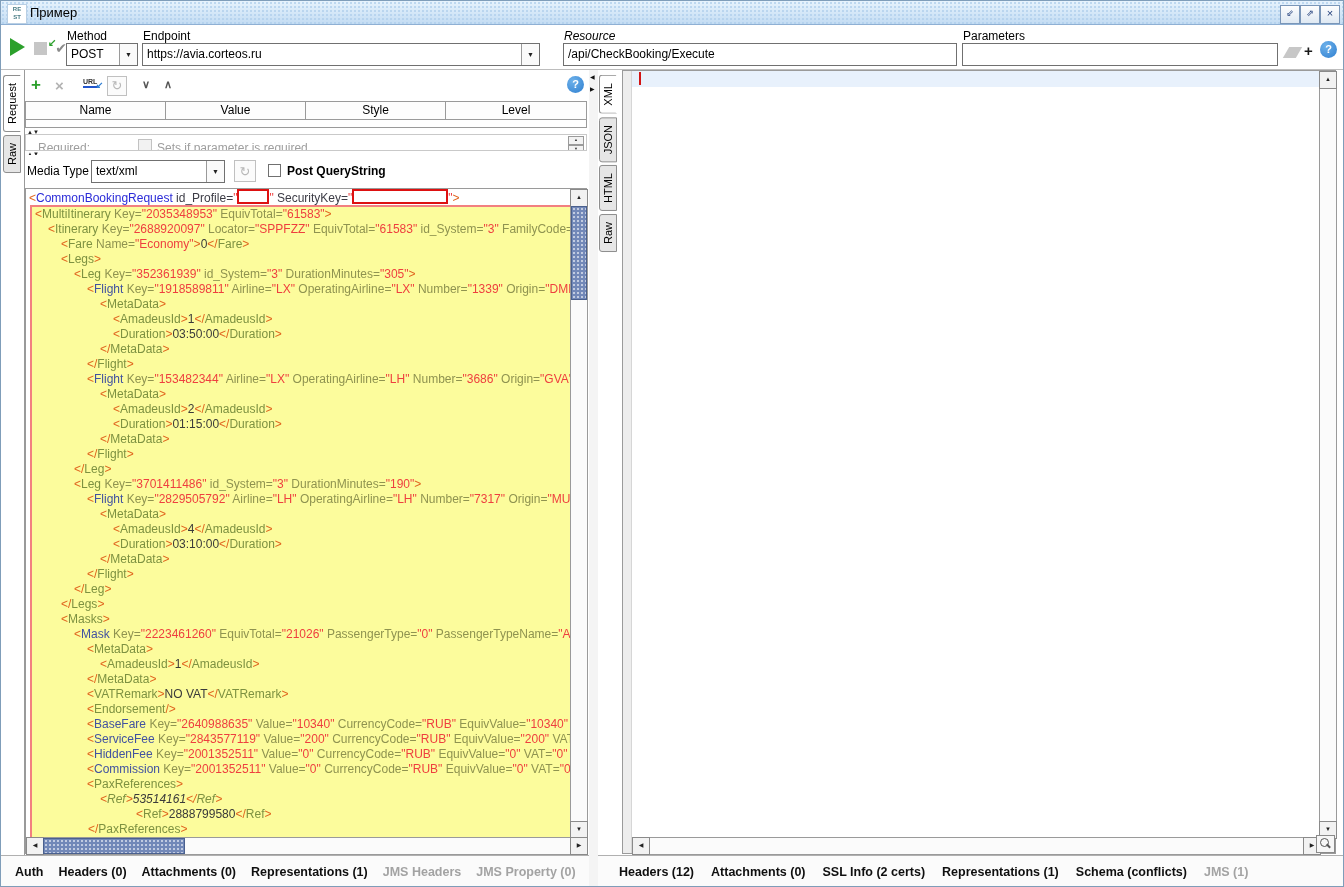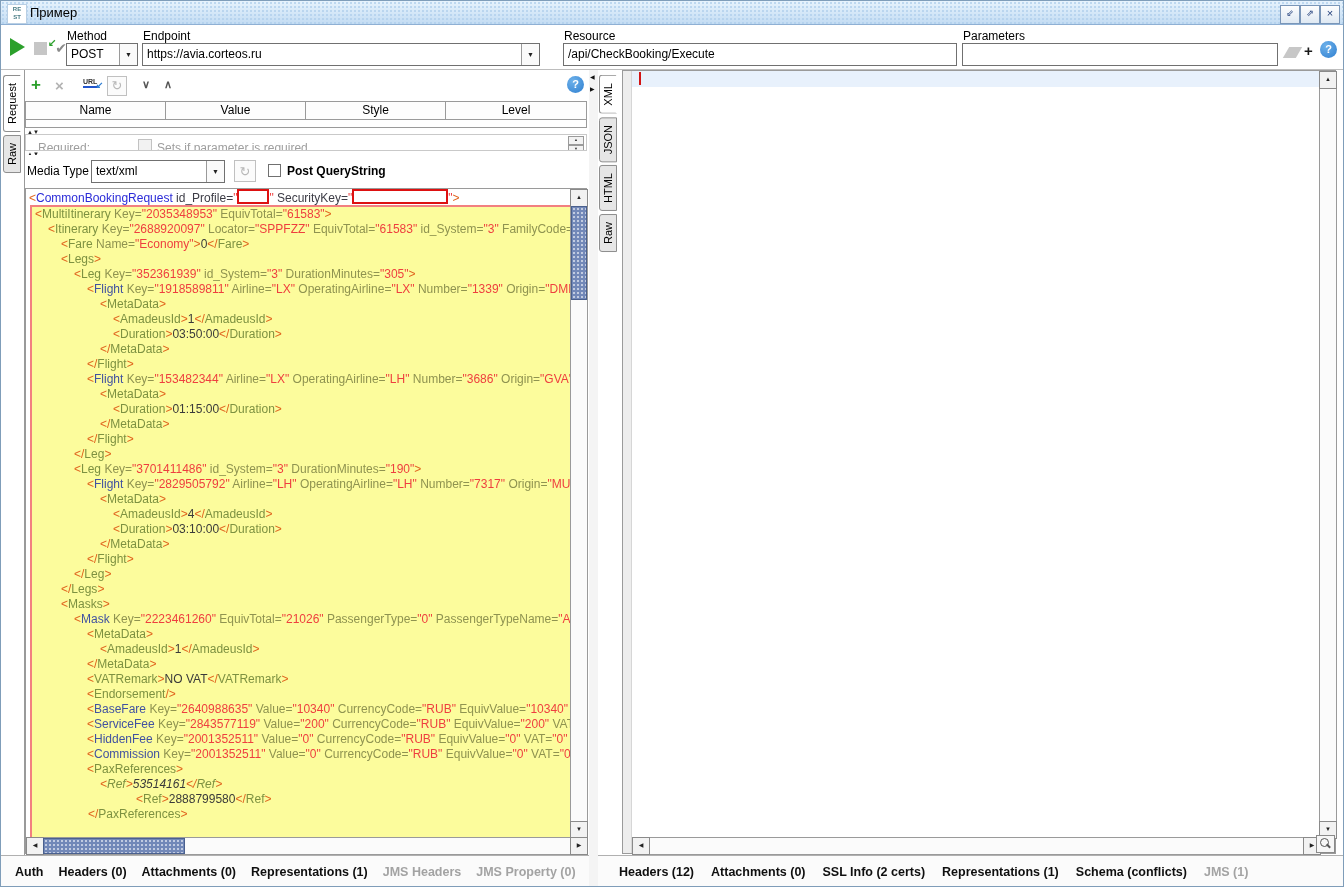--- a/index.html
+++ b/index.html
@@ -129,21 +129,21 @@
   <div class="abs flabel" style="left:66px;top:28px;">Method</div>
   <div class="abs combo" style="left:65px;top:42px;width:72px;">
     <span>POST</span><span class="arr">▼</span>
   </div>
 
   <div class="abs flabel" style="left:142px;top:28px;">Endpoint</div>
   <div class="abs combo" style="left:141px;top:42px;width:398px;">
     <span>https://avia.corteos.ru</span><span class="arr">▼</span>
   </div>
 
-  <div class="abs flabel" style="left:563px;top:28px;">Resource</div>
+  <div class="abs flabel" style="left:563px;top:28px;font-style:italic;">Resource</div>
   <div class="abs tfield" style="left:562px;top:42px;width:394px;">/api/CheckBooking/Execute</div>
 
   <div class="abs flabel" style="left:962px;top:28px;">Parameters</div>
   <div class="abs tfield" style="left:961px;top:42px;width:316px;"></div>
 
   <div class="abs editpar-ic" style="left:1285px;top:46px;"></div>
   <div class="abs plus-ic" style="left:1303px;top:42px;">+</div>
   <div class="abs help" style="left:1319px;top:40px;">?</div>
 
   <div class="abs vtabcol" style="left:2px;top:74px;">
@@ -205,20 +205,21 @@
           <div class="xline" style="padding-left: 29px;"><span class="tk-d">&lt;</span><span class="tk-g">Legs</span><span class="tk-d">&gt;</span></div>
           <div class="xline" style="padding-left: 42px;"><span class="tk-d">&lt;</span><span class="tk-g">Leg</span><span class="tk-a"> Key=</span><span class="tk-v">"352361939"</span><span class="tk-a"> id_System=</span><span class="tk-v">"3"</span><span class="tk-a"> DurationMinutes=</span><span class="tk-v">"305"</span><span class="tk-d">&gt;</span></div>
           <div class="xline" style="padding-left: 55px;"><span class="tk-d">&lt;</span><span class="tk-t">Flight</span><span class="tk-a"> Key=</span><span class="tk-v">"1918589811"</span><span class="tk-a"> Airline=</span><span class="tk-v">"LX"</span><span class="tk-a"> OperatingAirline=</span><span class="tk-v">"LX"</span><span class="tk-a"> Number=</span><span class="tk-v">"1339"</span><span class="tk-a"> Origin=</span><span class="tk-v">"DME"</span></div>
           <div class="xline" style="padding-left: 68px;"><span class="tk-d">&lt;</span><span class="tk-g">MetaData</span><span class="tk-d">&gt;</span></div>
           <div class="xline" style="padding-left: 81px;"><span class="tk-d">&lt;</span><span class="tk-g">AmadeusId</span><span class="tk-d">&gt;</span><span class="tk-x">1</span><span class="tk-d">&lt;/</span><span class="tk-g">AmadeusId</span><span class="tk-d">&gt;</span></div>
           <div class="xline" style="padding-left: 81px;"><span class="tk-d">&lt;</span><span class="tk-g">Duration</span><span class="tk-d">&gt;</span><span class="tk-x">03:50:00</span><span class="tk-d">&lt;/</span><span class="tk-g">Duration</span><span class="tk-d">&gt;</span></div>
           <div class="xline" style="padding-left: 68px;"><span class="tk-d">&lt;/</span><span class="tk-g">MetaData</span><span class="tk-d">&gt;</span></div>
           <div class="xline" style="padding-left: 55px;"><span class="tk-d">&lt;/</span><span class="tk-g">Flight</span><span class="tk-d">&gt;</span></div>
           <div class="xline" style="padding-left: 55px;"><span class="tk-d">&lt;</span><span class="tk-t">Flight</span><span class="tk-a"> Key=</span><span class="tk-v">"153482344"</span><span class="tk-a"> Airline=</span><span class="tk-v">"LX"</span><span class="tk-a"> OperatingAirline=</span><span class="tk-v">"LH"</span><span class="tk-a"> Number=</span><span class="tk-v">"3686"</span><span class="tk-a"> Origin=</span><span class="tk-v">"GVA"</span></div>
           <div class="xline" style="padding-left: 68px;"><span class="tk-d">&lt;</span><span class="tk-g">MetaData</span><span class="tk-d">&gt;</span></div>
+          <div class="xline" style="padding-left: 81px;"><span class="tk-d">&lt;</span><span class="tk-g">AmadeusId</span><span class="tk-d">&gt;</span><span class="tk-x">2</span><span class="tk-d">&lt;/</span><span class="tk-g">AmadeusId</span><span class="tk-d">&gt;</span></div>
           <div class="xline" style="padding-left: 81px;"><span class="tk-d">&lt;</span><span class="tk-g">Duration</span><span class="tk-d">&gt;</span><span class="tk-x">01:15:00</span><span class="tk-d">&lt;/</span><span class="tk-g">Duration</span><span class="tk-d">&gt;</span></div>
           <div class="xline" style="padding-left: 68px;"><span class="tk-d">&lt;/</span><span class="tk-g">MetaData</span><span class="tk-d">&gt;</span></div>
           <div class="xline" style="padding-left: 55px;"><span class="tk-d">&lt;/</span><span class="tk-g">Flight</span><span class="tk-d">&gt;</span></div>
           <div class="xline" style="padding-left: 42px;"><span class="tk-d">&lt;/</span><span class="tk-g">Leg</span><span class="tk-d">&gt;</span></div>
           <div class="xline" style="padding-left: 42px;"><span class="tk-d">&lt;</span><span class="tk-g">Leg</span><span class="tk-a"> Key=</span><span class="tk-v">"3701411486"</span><span class="tk-a"> id_System=</span><span class="tk-v">"3"</span><span class="tk-a"> DurationMinutes=</span><span class="tk-v">"190"</span><span class="tk-d">&gt;</span></div>
           <div class="xline" style="padding-left: 55px;"><span class="tk-d">&lt;</span><span class="tk-t">Flight</span><span class="tk-a"> Key=</span><span class="tk-v">"2829505792"</span><span class="tk-a"> Airline=</span><span class="tk-v">"LH"</span><span class="tk-a"> OperatingAirline=</span><span class="tk-v">"LH"</span><span class="tk-a"> Number=</span><span class="tk-v">"7317"</span><span class="tk-a"> Origin=</span><span class="tk-v">"MUC"</span></div>
           <div class="xline" style="padding-left: 68px;"><span class="tk-d">&lt;</span><span class="tk-g">MetaData</span><span class="tk-d">&gt;</span></div>
           <div class="xline" style="padding-left: 81px;"><span class="tk-d">&lt;</span><span class="tk-g">AmadeusId</span><span class="tk-d">&gt;</span><span class="tk-x">4</span><span class="tk-d">&lt;/</span><span class="tk-g">AmadeusId</span><span class="tk-d">&gt;</span></div>
           <div class="xline" style="padding-left: 81px;"><span class="tk-d">&lt;</span><span class="tk-g">Duration</span><span class="tk-d">&gt;</span><span class="tk-x">03:10:00</span><span class="tk-d">&lt;/</span><span class="tk-g">Duration</span><span class="tk-d">&gt;</span></div>
           <div class="xline" style="padding-left: 68px;"><span class="tk-d">&lt;/</span><span class="tk-g">MetaData</span><span class="tk-d">&gt;</span></div>

